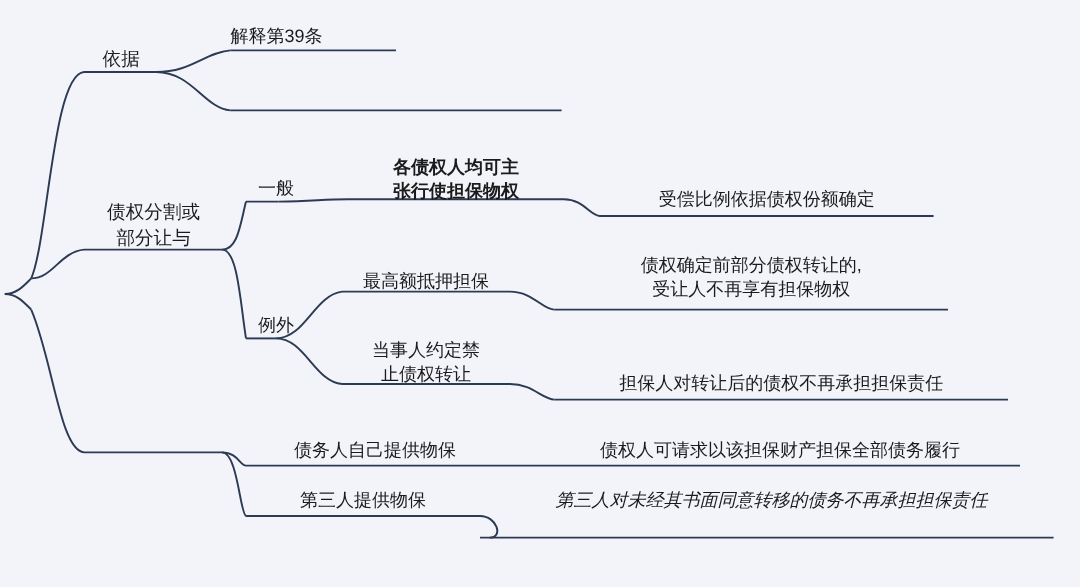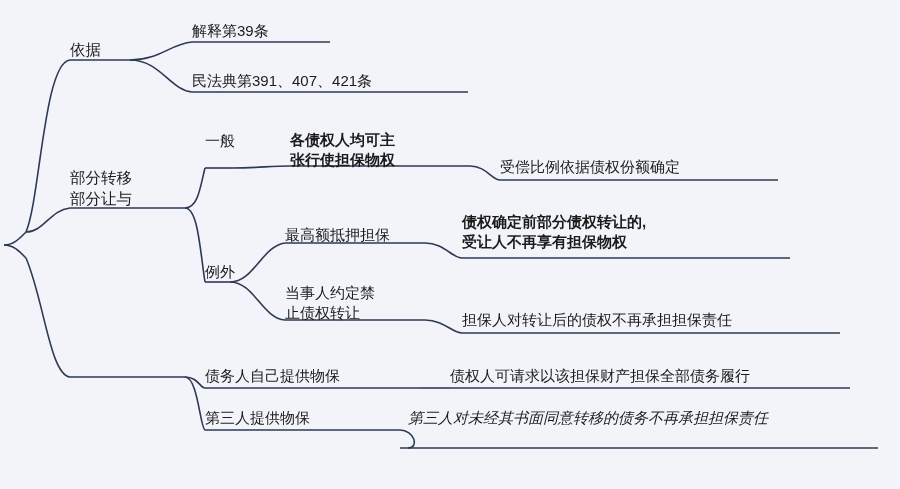--- a/index.html
+++ b/index.html
@@ -23,20 +23,21 @@
     left: 0;
     top: 0;
     width: 900px;
     height: 489px;
     pointer-events: none;
   }
   .node {
     position: absolute;
     line-height: 1.35;
     white-space: pre-line;
+    text-align: center;
     font-size: 15.5px;
     color: #1b1b1b;
   }
   .lvl1 { font-size: 15.5px; }
   .lvl2 { font-size: 15px; }
   .lvl3 { font-size: 15px; }
   .lvl4 { font-size: 15px; }
 </style>
 </head>
 <body>
@@ -94,40 +95,39 @@
       <path d="M450 388 L 850 388"></path>
 
       <path d="M205 430 L 400 430"></path>
       <path d="M400 430 C 414 430, 420 448, 408 448"></path>
       <path d="M400 448 L 878 448"></path>
     </g>
   </svg>
 
   <div class="node lvl1" style="left:70px; top:40px; width:62px;">依据</div>
 
-  <div class="node lvl1" style="left:70px; top:168px; width:116px;">部分转移
+  <div class="node lvl1" style="left:70px; top:168px; width:116px;">债权分割或
 部分让与</div>
 
 
   <div class="node lvl2" style="left:192px; top:21px; width:140px; text-align:left;">解释第39条</div>
 
-  <div class="node lvl2" style="left:192px; top:71px; width:280px; text-align:left;">民法典第391、407、421条</div>
 
-  <div class="node lvl2" style="left:205px; top:131px; width:50px;">一般</div>
+  <div class="node lvl2" style="left:205px; top:148px; width:50px;">一般</div>
 
   <div class="node lvl3" style="left:290px; top:130px; width:180px;font-weight:bold;">各债权人均可主
 张行使担保物权</div>
 
   <div class="node lvl4" style="left:500px; top:157px; width:278px;">受偿比例依据债权份额确定</div>
 
   <div class="node lvl2" style="left:205px; top:262px; width:50px;">例外</div>
 
   <div class="node lvl3" style="left:285px; top:225px; width:140px;">最高额抵押担保</div>
 
-  <div class="node lvl4" style="left:462px; top:212px; width:328px;font-weight:bold;">债权确定前部分债权转让的,
+  <div class="node lvl4" style="left:462px; top:212px; width:328px;">债权确定前部分债权转让的,
 受让人不再享有担保物权</div>
 
   <div class="node lvl3" style="left:285px; top:283px; width:140px;">当事人约定禁
 止债权转让</div>
 
   <div class="node lvl4" style="left:462px; top:310px; width:378px;">担保人对转让后的债权不再承担担保责任</div>
 
   <div class="node lvl4" style="left:450px; top:366px; width:400px;">债权人可请求以该担保财产担保全部债务履行</div>
 
   <div class="node lvl2" style="left:205px; top:366px; width:215px;">债务人自己提供物保</div>

